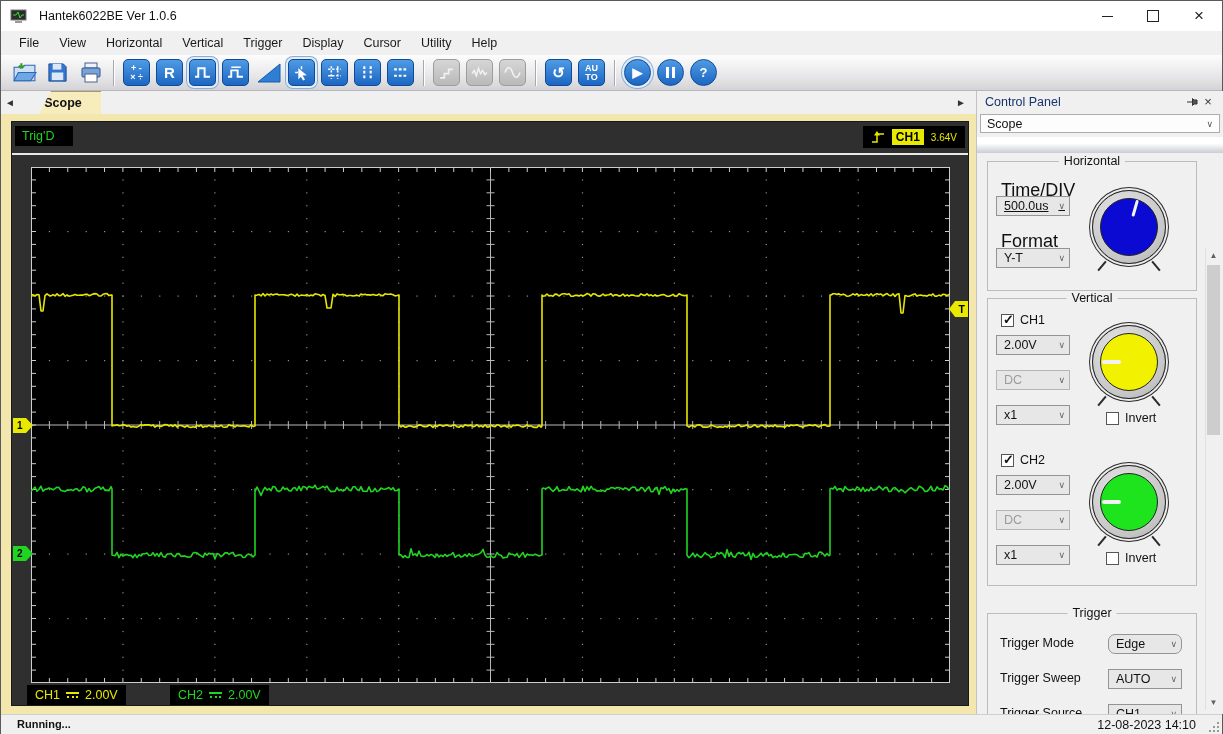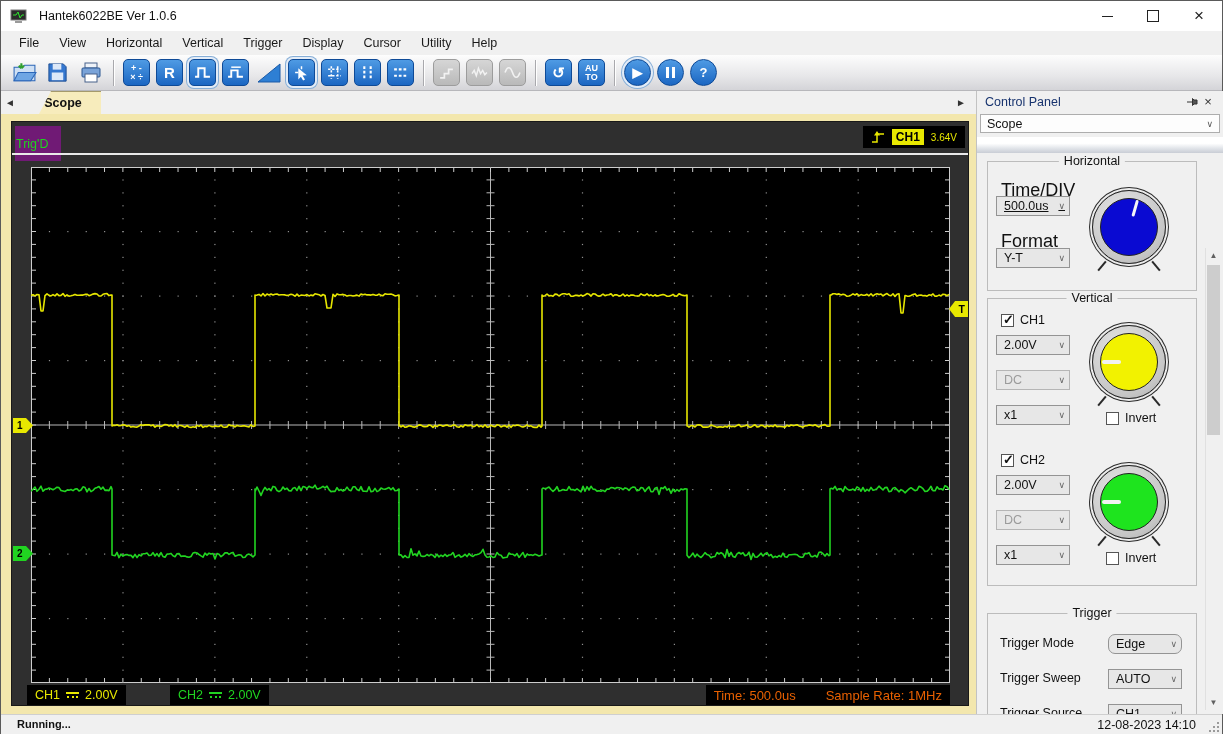--- a/index.html
+++ b/index.html
@@ -43,22 +43,22 @@
   .tab-arrow.left{left:2px;}
   .tab-arrow.right{right:8px;}
   .tab{position:absolute;left:24px;top:0;height:23px;width:76px;background:#f7ecbc;
        clip-path:polygon(14px 100%,26px 0,100% 0,100% 100%);display:flex;align-items:center;justify-content:center;
        font-weight:bold;font-size:12.5px;border-top:1px solid #a59a6c;box-sizing:border-box;}
 
   
   .tabpage{position:absolute;left:0;top:113px;width:975px;height:600px;background:#f3e7ad;}
   .scopebox{position:absolute;left:10px;top:7px;width:958px;height:585px;background:#2f2f2f;border:1px solid #191919;box-sizing:border-box;}
   .scope-hdr{position:absolute;left:0;top:0;width:100%;height:31px;}
-  .trigd{position:absolute;left:3px;top:4px;height:35px;min-width:44px;background:#701a75;color:#1ed41e;
-         display:flex;align-items:center;padding:0 1px;font-size:12.5px;}
+  .trigd{position:absolute;left:3px;top:4px;height:20px;min-width:44px;background:#000000;color:#1ed41e;
+         display:flex;align-items:center;padding:0 7px;font-size:12.5px;}
   .trig-readout{position:absolute;right:3px;top:4px;height:22px;background:#000;display:flex;align-items:center;gap:7px;padding:0 8px;}
   .trig-readout .chip{background:#e8e800;color:#000;font-size:12px;font-weight:bold;padding:1px 4px;}
   .trig-readout .lvl{color:#e8e800;font-size:10px;}
   .scope-sep{position:absolute;left:0;top:31px;width:100%;height:2px;background:#e9e9e9;}
   .plotwrap{position:absolute;left:19px;top:45px;width:919px;height:516px;background:#000;}
   .plotwrap svg{display:block;}
   .chtag{position:absolute;width:20px;height:15px;color:#000;font-size:10px;font-weight:bold;
          display:flex;align-items:center;justify-content:flex-start;padding-left:4px;box-sizing:border-box;
          clip-path:polygon(0 0,65% 0,100% 50%,65% 100%,0 100%);left:1px;}
   .ttag{position:absolute;width:19px;height:16px;background:#e8e800;color:#000;font-size:10.5px;font-weight:bold;
@@ -1200,24 +1200,20 @@
         <div class="meas ch1">
           <span>CH1</span>
           <span class="dc"></span>
           <span>2.00V</span>
         </div>
         <div class="meas ch2">
           <span>CH2</span>
           <span class="dc"></span>
           <span>2.00V</span>
         </div>
-        <div class="meas timing">
-          <span>Time: 500.0us</span>
-          <span>Sample Rate: 1MHz</span>
-        </div>
       </div>
     </div>
   </div>
 
   <div class="cpanel">
     <div class="cp-hdr">
       <span class="t">Control Panel</span>
       <span class="hbtn">
         <svg width="12" height="12" viewBox="0 0 12 12">
             <g transform="rotate(90 6 6)" stroke="#333" fill="none">

